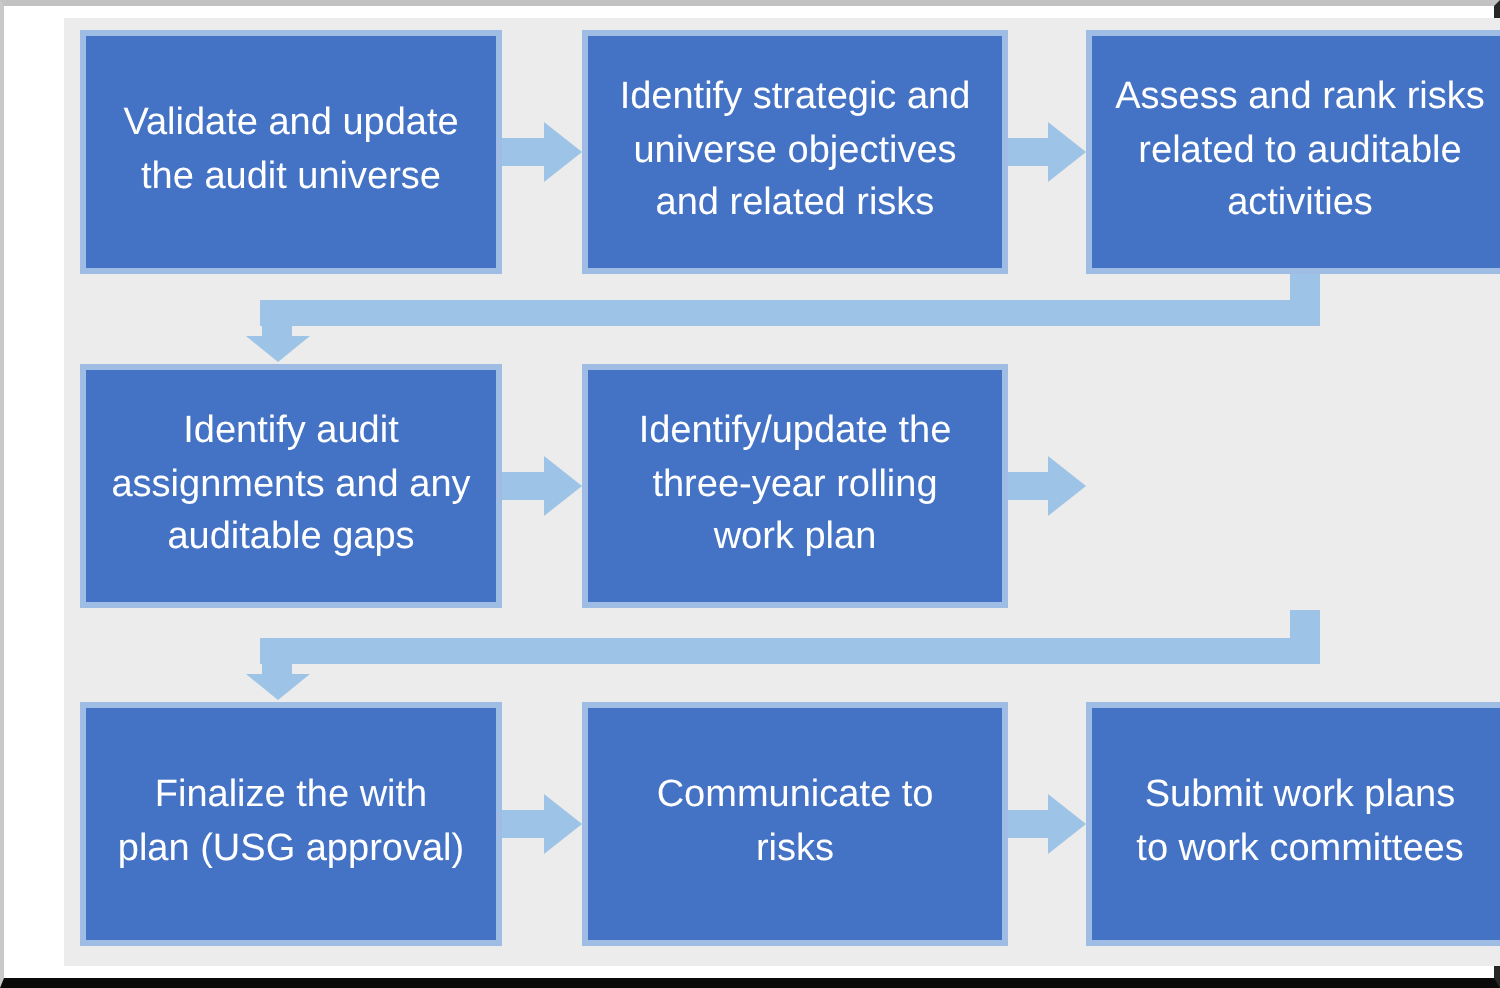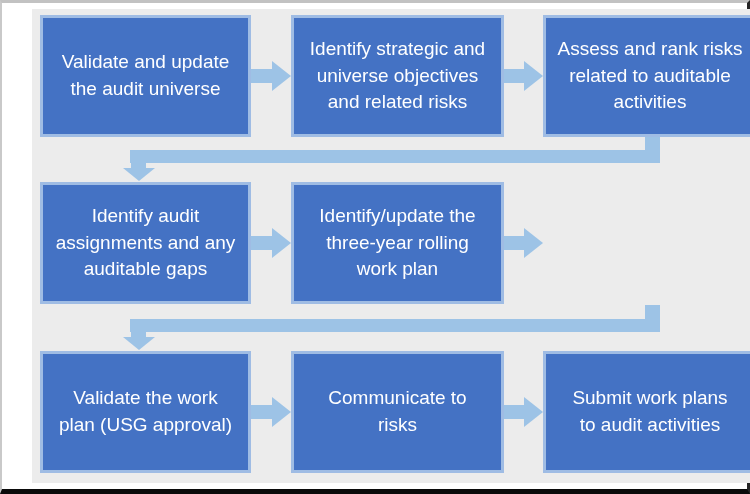--- a/index.html
+++ b/index.html
@@ -128,26 +128,26 @@
       <span class="step-text">Identify audit
 assignments and any
 auditable gaps</span>
     </div>
     <div class="step r2 c2">
       <span class="step-text">Identify/update the
 three-year rolling
 work plan</span>
     </div>
     <div class="step r3 c1">
-      <span class="step-text">Validate the work
+      <span class="step-text">Finalize the with
 plan (USG approval)</span>
     </div>
     <div class="step r3 c2">
       <span class="step-text">Communicate to
 risks</span>
     </div>
     <div class="step r3 c3">
       <span class="step-text">Submit work plans
-to audit activities</span>
+to work committees</span>
     </div>
 
   </div>
 </div>
 
 </body></html>

